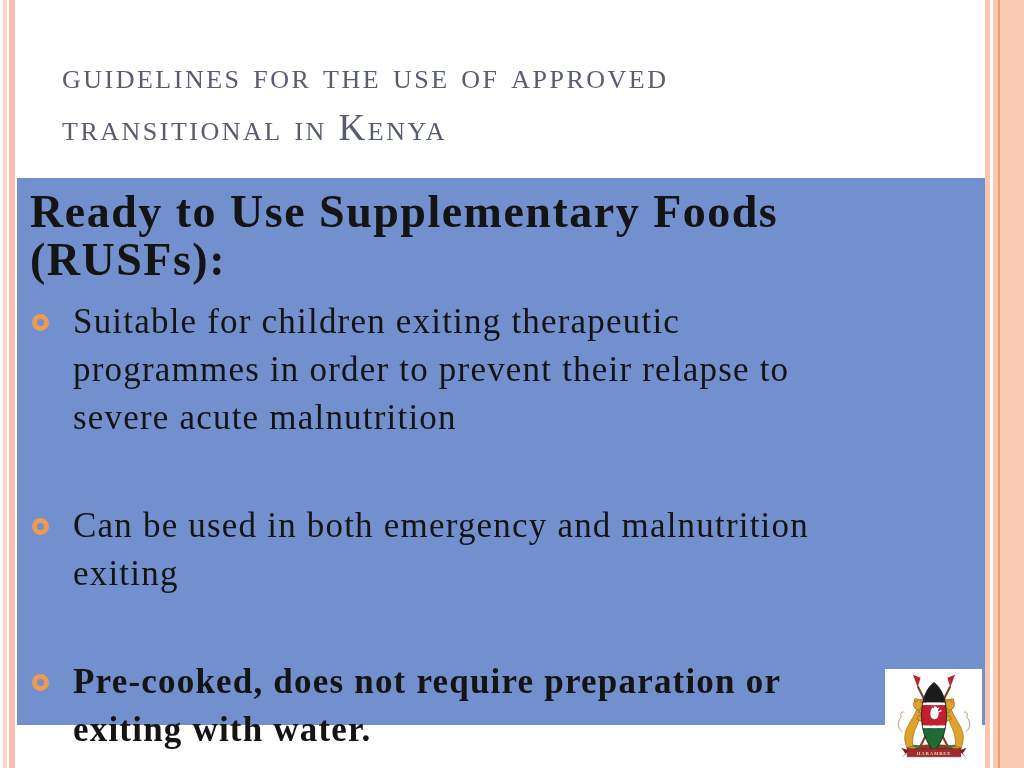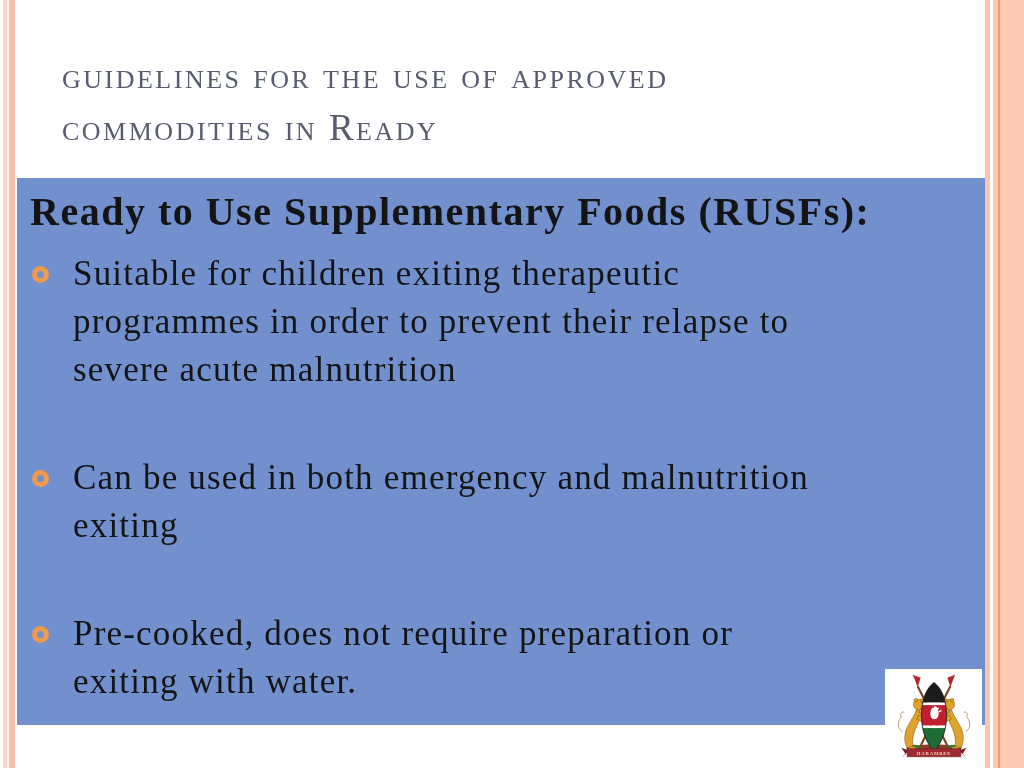--- a/index.html
+++ b/index.html
@@ -31,25 +31,25 @@
   }
 
   
   .content-box{
     position:absolute;left:17px;top:178px;width:968px;height:547px;
     background:#7390ce;box-sizing:border-box;
     padding:10px 18px 0 13px;
     color:#141414;
   }
   .heading{
-    font-weight:bold;font-size:40px;line-height:48px;letter-spacing:1.5px;
+    font-weight:bold;font-size:46px;line-height:48px;letter-spacing:1.5px;
     margin:0 0 14px 0;
   }
   .bullet-item{display:flex;align-items:flex-start;margin:0 2px 60px 2px;gap:17px;}
-  .bullet-item:last-child{margin-bottom:8px;}
+  .bullet-item:last-child{margin-bottom:8px;font-weight:bold;}
   .ring{
     flex:0 0 auto;width:7px;height:7px;margin:16px 7px 0 0;
     border:5px solid #ee9a4f;border-radius:50%;background:transparent;
   }
   .bullet-text{font-size:35px;line-height:48px;letter-spacing:1.2px;}
 
   
   .crest-box{
     position:absolute;left:885px;top:669px;width:97px;height:99px;
     background:#ffffff;display:flex;align-items:flex-start;justify-content:center;
@@ -59,21 +59,21 @@
 </head>
 <body>
 
 <div class="slide">
 
   <div class="border-left"></div>
   <div class="border-right"></div>
 
   <div class="title">
     <div>guidelines for the use of approved</div>
-    <div>commodities in Ready</div>
+    <div>transitional in Kenya</div>
   </div>
 
   <div class="content-box">
     <div class="heading">Ready to Use Supplementary Foods (RUSFs):</div>
 
     <div class="bullet-item">
       <span class="ring"></span>
       <div class="bullet-text">
         <div>Suitable for children exiting therapeutic</div>
         <div>programmes in order to prevent their relapse to</div>

